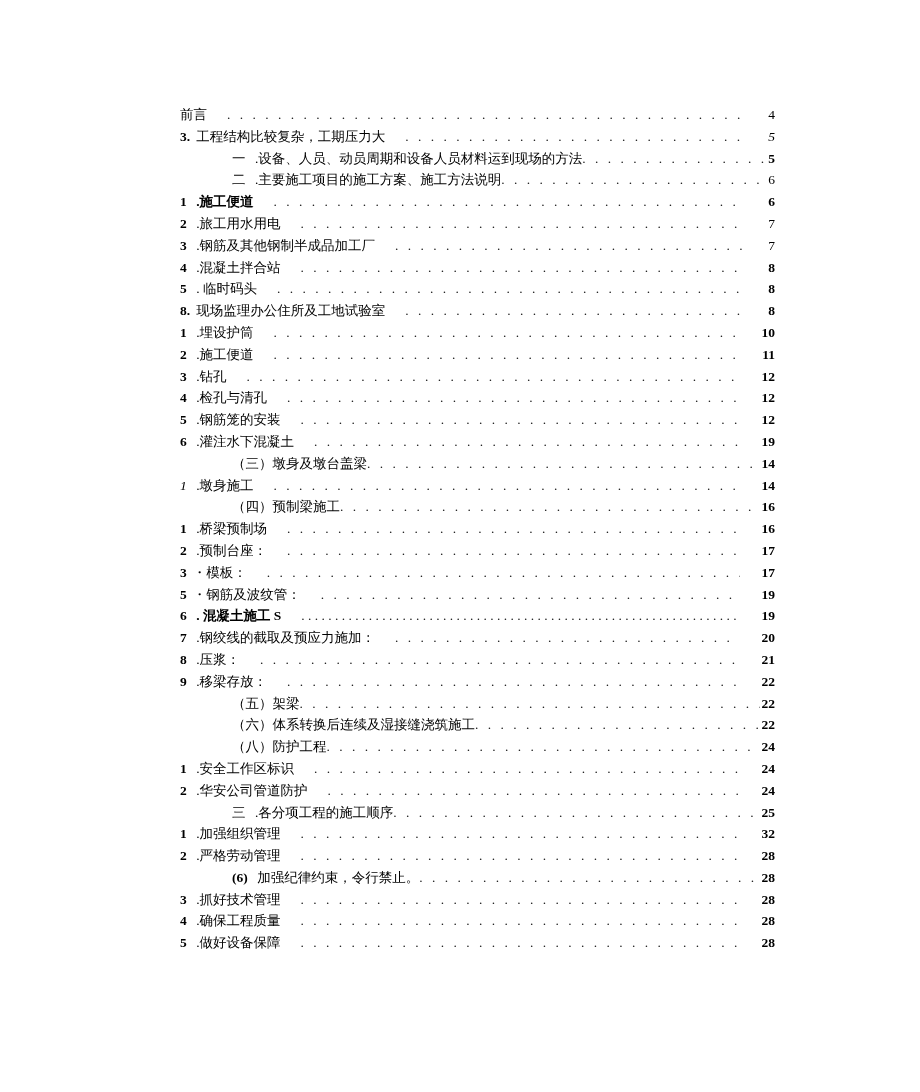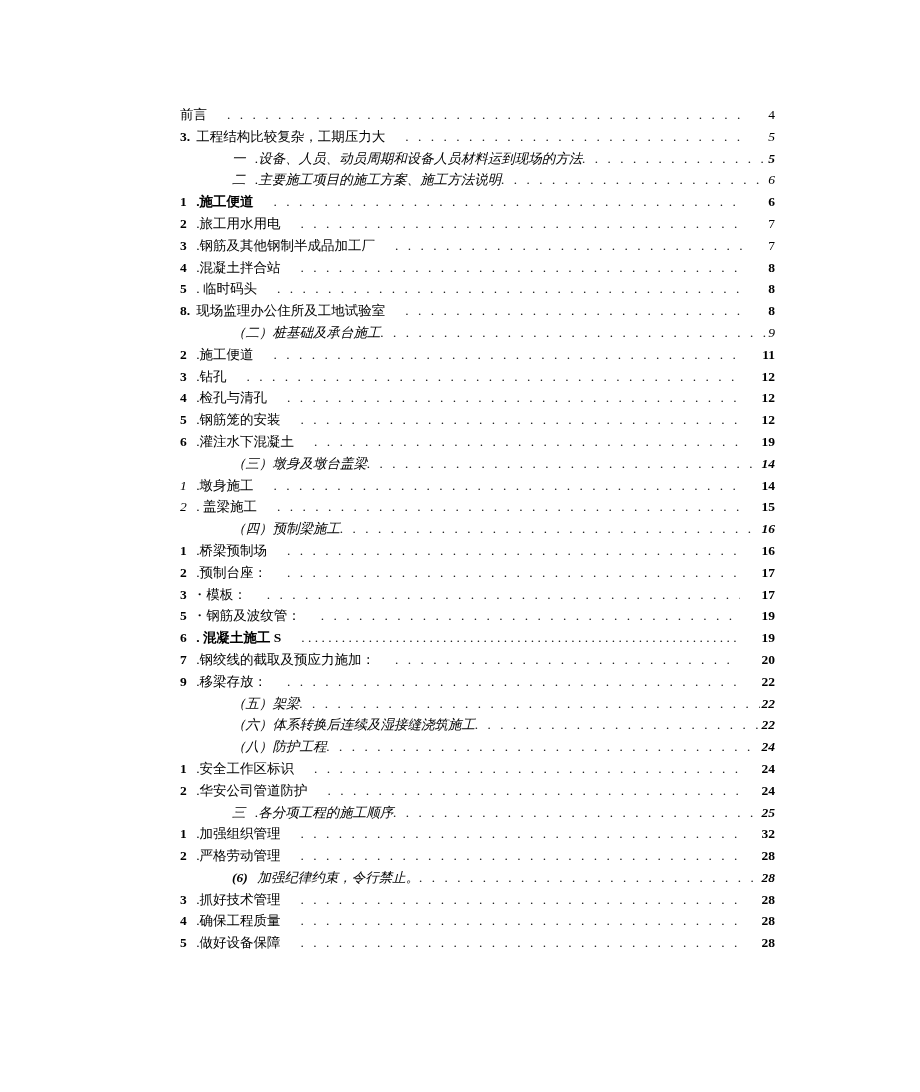--- a/index.html
+++ b/index.html
@@ -14,21 +14,21 @@
       line-height: 1.0;
     }
     .toc { width: 100%; }
     .toc-row {
       display: flex;
       align-items: baseline;
       white-space: nowrap;
       margin-bottom: 8.3px;
     }
     .lvl0 { padding-left: 0px; gap: 20px; }
-    .lvl1 { padding-left: 52px; font-style: italic; }
+    .lvl1 { padding-left: 52px; }
     .lbl { flex: 0 0 auto; }
     .num { margin-right: 6px; }
     .bold { font-weight: bold; }
     .dots {
       flex: 1 1 auto;
       overflow: hidden;
       letter-spacing: 3px;
       color: #222;
       font-family: "SimSun", serif;
     }
@@ -84,24 +84,24 @@
     <div class="toc-row lvl0">
       <span class="lbl"><span class="num bold">5</span><span> . 临时码头</span></span>
       <span class="dots"></span>
       <span class="pg bold">8</span>
     </div>
     <div class="toc-row lvl0">
       <span class="lbl"><span class="num bold">8.</span><span>现场监理办公住所及工地试验室</span></span>
       <span class="dots"></span>
       <span class="pg bold">8</span>
     </div>
-    <div class="toc-row lvl1">
-      <span class="lbl"><span>（二）桩基础及承台施工</span></span>
-      <span class="dots"></span>
-      <span class="pg">9</span>
+    <div class="toc-row lvl0">
+      <span class="lbl"><span class="num bold">1</span><span> .埋设护筒</span></span>
+      <span class="dots"></span>
+      <span class="pg bold">10</span>
     </div>
     <div class="toc-row lvl0">
       <span class="lbl"><span class="num bold">2</span><span> .施工便道</span></span>
       <span class="dots"></span>
       <span class="pg bold">11</span>
     </div>
     <div class="toc-row lvl0">
       <span class="lbl"><span class="num bold">3</span><span> .钻孔</span></span>
       <span class="dots"></span>
       <span class="pg bold">12</span>
@@ -123,25 +123,20 @@
     </div>
     <div class="toc-row lvl1">
       <span class="lbl"><span>（三）墩身及墩台盖梁</span></span>
       <span class="dots"></span>
       <span class="pg bold">14</span>
     </div>
     <div class="toc-row lvl0">
       <span class="lbl"><span class="num" style="font-style: italic;">1</span><span> .墩身施工</span></span>
       <span class="dots"></span>
       <span class="pg bold">14</span>
-    </div>
-    <div class="toc-row lvl0">
-      <span class="lbl"><span class="num" style="font-style: italic;">2</span><span> . 盖梁施工</span></span>
-      <span class="dots"></span>
-      <span class="pg bold">15</span>
     </div>
     <div class="toc-row lvl1">
       <span class="lbl"><span>（四）预制梁施工</span></span>
       <span class="dots"></span>
       <span class="pg bold">16</span>
     </div>
     <div class="toc-row lvl0">
       <span class="lbl"><span class="num bold">1</span><span> .桥梁预制场</span></span>
       <span class="dots"></span>
       <span class="pg bold">16</span>
@@ -165,20 +160,25 @@
       <span class="lbl"><span class="num bold">6</span><span class="bold"> . 混凝土施工 S</span></span>
       <span class="dots" style="letter-spacing: 0px;"></span>
       <span class="pg bold">19</span>
     </div>
     <div class="toc-row lvl0">
       <span class="lbl"><span class="num bold">7</span><span> .钢绞线的截取及预应力施加：</span></span>
       <span class="dots"></span>
       <span class="pg bold">20</span>
     </div>
     <div class="toc-row lvl0">
+      <span class="lbl"><span class="num bold">8</span><span> .压浆：</span></span>
+      <span class="dots"></span>
+      <span class="pg bold">21</span>
+    </div>
+    <div class="toc-row lvl0">
       <span class="lbl"><span class="num bold">9</span><span> .移梁存放：</span></span>
       <span class="dots"></span>
       <span class="pg bold">22</span>
     </div>
     <div class="toc-row lvl1">
       <span class="lbl"><span>（五）架梁</span></span>
       <span class="dots"></span>
       <span class="pg bold">22</span>
     </div>
     <div class="toc-row lvl1">

